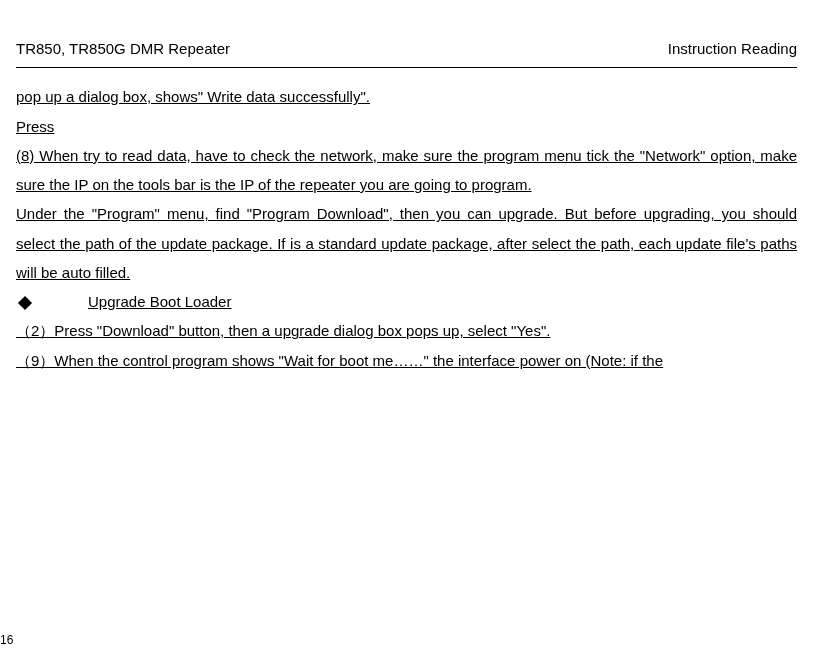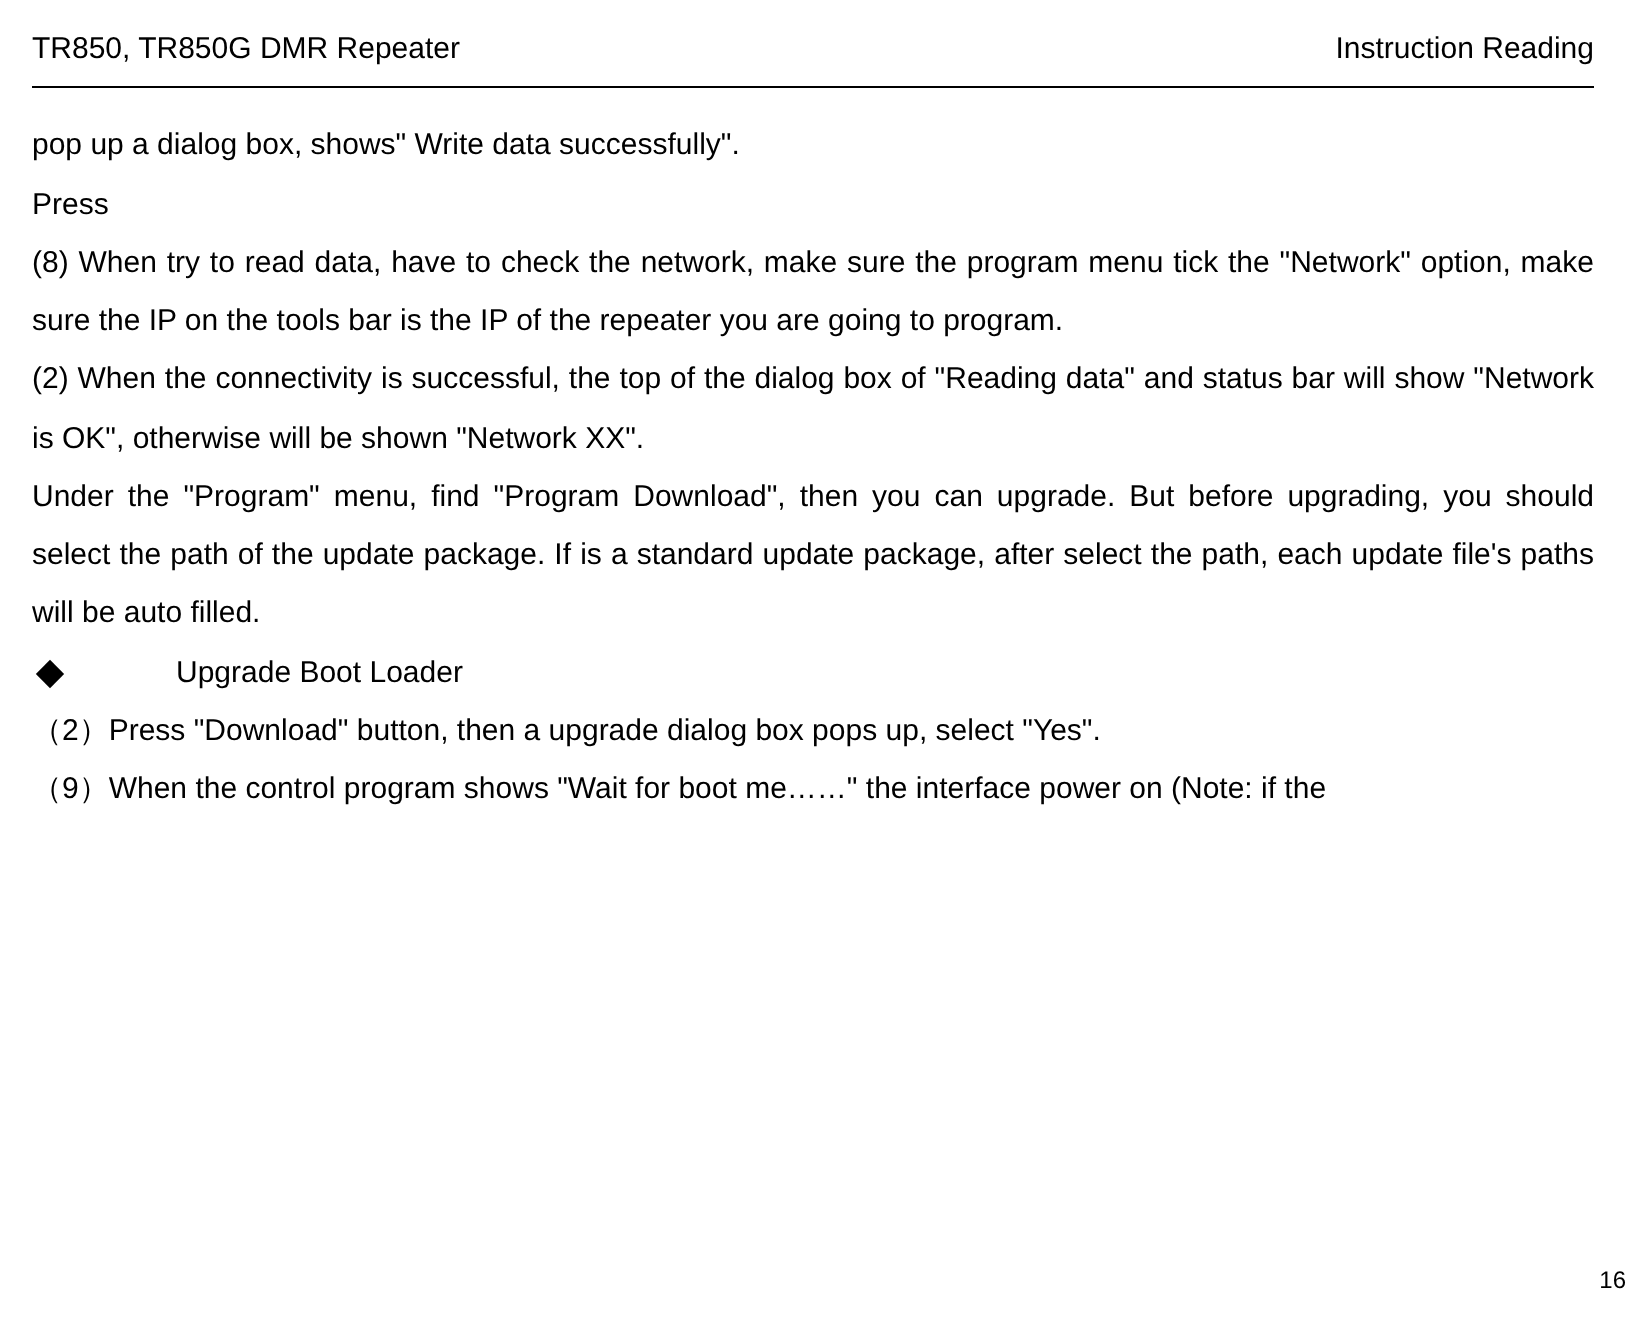--- a/index.html
+++ b/index.html
@@ -10,59 +10,61 @@
       line-height: 1.95;
       color: #000;
       width: 813px;
       height: 662px;
       box-sizing: border-box;
       position: relative;
     }
     .page-container {
       padding: 10px 16px 0 16px;
       box-sizing: border-box;
+      margin-top: 24px;
     }
     .header {
       display: flex;
       justify-content: space-between;
       margin-bottom: 4px;
       font-size: 15px;
     }
     .hr-line {
       border: none;
       border-top: 1px solid #000;
       margin: 0 0 14px 0;
     }
     .body-text {
       text-align: justify;
       text-justify: inter-word;
     }
     .body-text p, .body-text div {
       margin: 0;
       padding: 0;
+      text-decoration: underline;
     }
     .bullet-line {
       display: flex;
       align-items: baseline;
       gap: 38px;
     }
     .bullet-diamond {
       display: inline-block;
       width: 10px;
       height: 10px;
       background: #000;
       transform: rotate(45deg);
       margin-left: 4px;
       margin-right: 20px;
       flex-shrink: 0;
       position: relative;
       top: 1px;
     }
     .page-number {
-      text-align: right;
+      text-align: left;
       font-size: 12px;
       position: absolute;
       bottom: 10px;
       left: 0;
       right: 0;
     }
   </style>
 </head>
 <body>
 
@@ -71,21 +73,20 @@
   <div class="header">
     <span>TR850, TR850G DMR Repeater</span>
     <span>Instruction Reading</span>
   </div>
   <hr class="hr-line">
 
   <div class="body-text">
     <div>pop up a dialog box, shows" Write data successfully".</div>
     <div>Press</div>
     <div>(8) When try to read data, have to check the network, make sure the program menu tick the "Network" option, make sure the IP on the tools bar is the IP of the repeater you are going to program.</div>
-    <div>(2) When the connectivity is successful, the top of the dialog box of "Reading data" and status bar will show "Network is OK", otherwise will be shown "Network XX".</div>
     <div>Under the "Program" menu, find "Program Download", then you can upgrade. But before upgrading, you should select the path of the update package. If is a standard update package, after select the path, each update file's paths will be auto filled.</div>
     <div class="bullet-line">
       <span class="bullet-diamond"></span>
       <span>Upgrade Boot Loader</span>
     </div>
     <div>（2）Press "Download" button, then a upgrade dialog box pops up, select "Yes".</div>
     <div>（9）When the control program shows "Wait for boot me……" the interface power on (Note: if the</div>
   </div>
 
 </div>

